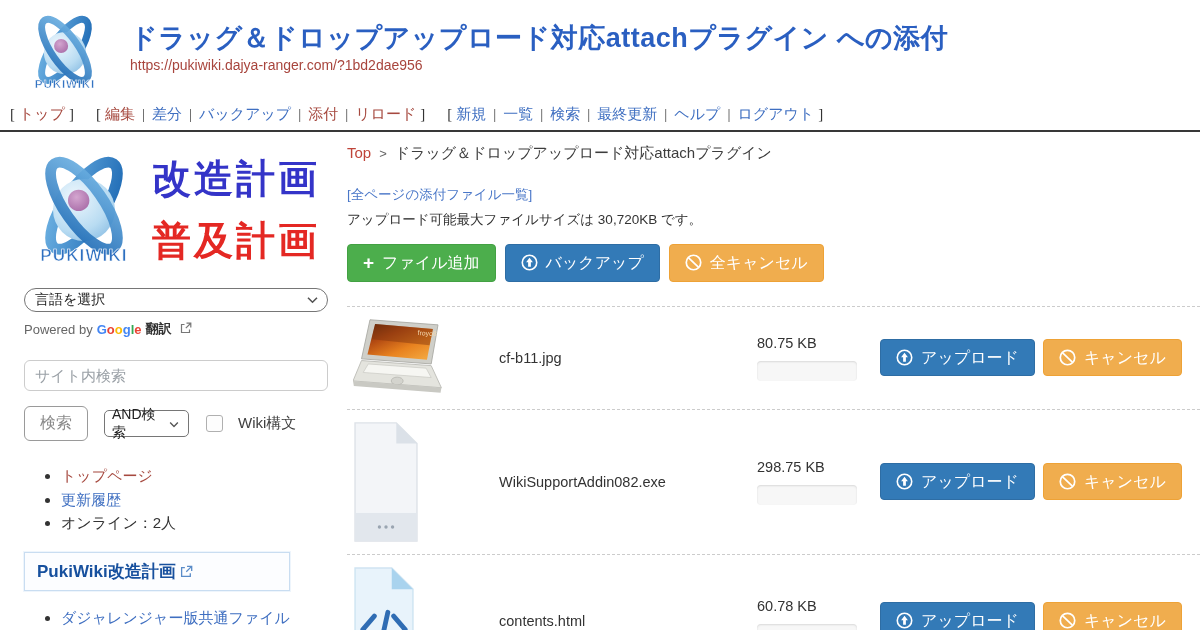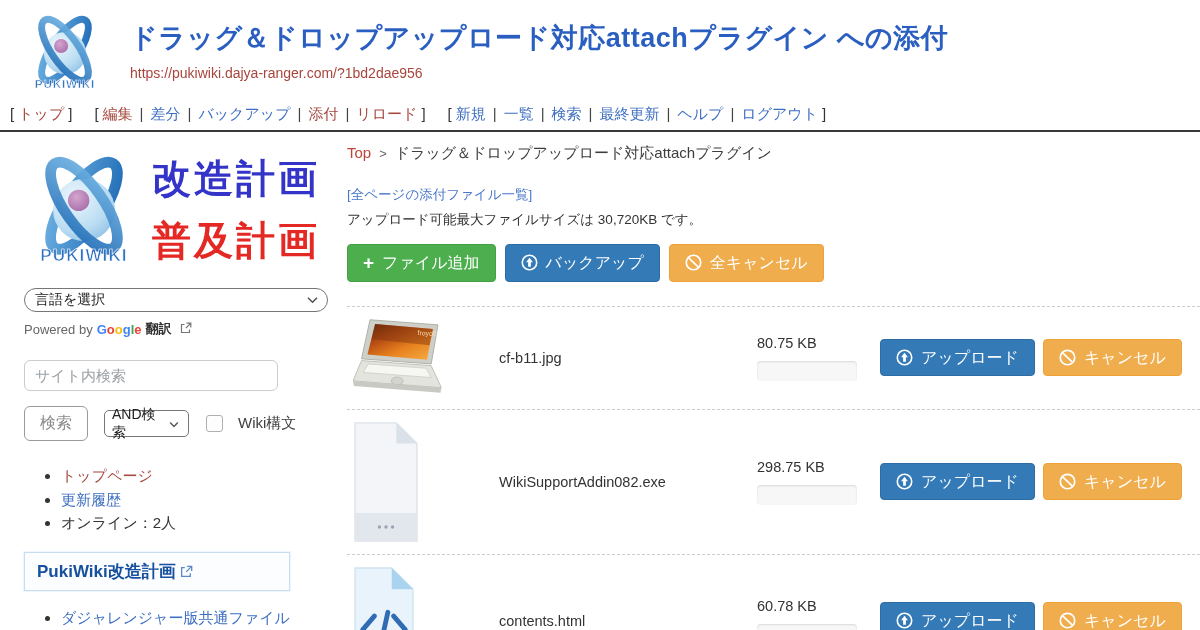--- a/index.html
+++ b/index.html
@@ -4,23 +4,23 @@
 <style>
   * { box-sizing: border-box; margin: 0; padding: 0; }
   html, body { width: 1200px; height: 630px; overflow: hidden; background: #fff; }
   body { font-family: "Liberation Sans", "DejaVu Sans", sans-serif; color: #333; }
 
   
   .header { display: flex; align-items: flex-start; padding: 8px 0 0 22px; }
   .logo-wrap { width: 86px; height: 90px; flex-shrink: 0; }
   .header-text { margin-left: 22px; padding-top: 12px; }
   .page-title { font-size: 27px; font-weight: bold; color: #2a5fc1; letter-spacing: 0.5px; }
-  .page-url { font-size: 14px; color: #a8453d; margin-top: 9px; }
-
-  .nav-bar { font-size: 15px; padding: 7px 0 0 6px; color: #333; }
+  .page-url { font-size: 14px; color: #a8453d; margin-top: 1px; }
+
+  .nav-bar { font-size: 15px; padding: 7px 0 0 6px; color: #333; font-family: Liberation Serif, serif; }
   .nav-bar a { text-decoration: none; color: #3f6fc1; cursor: pointer; }
   .nav-bar a.visited { color: #a6493f; }
   .nav-bar .bk { color: #333; margin: 0 4px; }
   .nav-bar .pipe { color: #444; margin: 0 7px; }
   .nav-bar .grp-gap { display: inline-block; width: 14px; }
   .header-rule { border: none; border-top: 2px solid #383838; margin-top: 6px; }
 
   
   .layout { display: flex; align-items: flex-start; }
   .sidebar { width: 332px; flex-shrink: 0; padding: 16px 0 0 24px; }
@@ -37,21 +37,21 @@
                 height: 24px; display: flex; align-items: center; padding: 0 26px 0 10px;
                 font-size: 14px; color: #222; cursor: pointer; }
   .select-box .chev { position: absolute; right: 9px; top: 50%; transform: translateY(-58%); }
   .lang-select { width: 304px; margin-top: 16px; }
 
   .powered { margin-top: 8px; font-size: 13px; color: #666; display: flex; align-items: center; gap: 4px; }
   .g-blue { color: #4285F4; font-weight: bold; } .g-red { color: #EA4335; font-weight: bold; }
   .g-yellow { color: #FBBC05; font-weight: bold; } .g-green { color: #34A853; font-weight: bold; }
   .powered .trans { color: #333; font-weight: bold; }
 
-  .search-input { margin-top: 22px; width: 254px; height: 31px; border: 1px solid #ccc; border-radius: 6px;
+  .search-input { margin-top: 22px; width: 304px; height: 31px; border: 1px solid #ccc; border-radius: 6px;
                   font-size: 15px; padding: 0 10px; color: #333; font-family: inherit; outline: none; }
   .search-input::placeholder { color: #9aa0a6; }
 
   .search-row { margin-top: 15px; display: flex; align-items: center; }
   .search-btn { border: 1px solid #9a9a9a; border-radius: 6px; background: #fff; color: #8a8a8a;
                 font-size: 16px; padding: 6px 15px; cursor: pointer; font-family: inherit; }
   .mode-select { width: 85px; height: 27px; border-radius: 5px; margin-left: 16px; font-size: 14px; padding: 0 20px 0 7px; }
   .checkbox { width: 17px; height: 17px; border: 1px solid #b0b0b0; border-radius: 3px; background: #fdfdfd;
               margin-left: 17px; cursor: pointer; flex-shrink: 0; }
   .checkbox-label { font-size: 15px; color: #404040; margin-left: 15px; }

